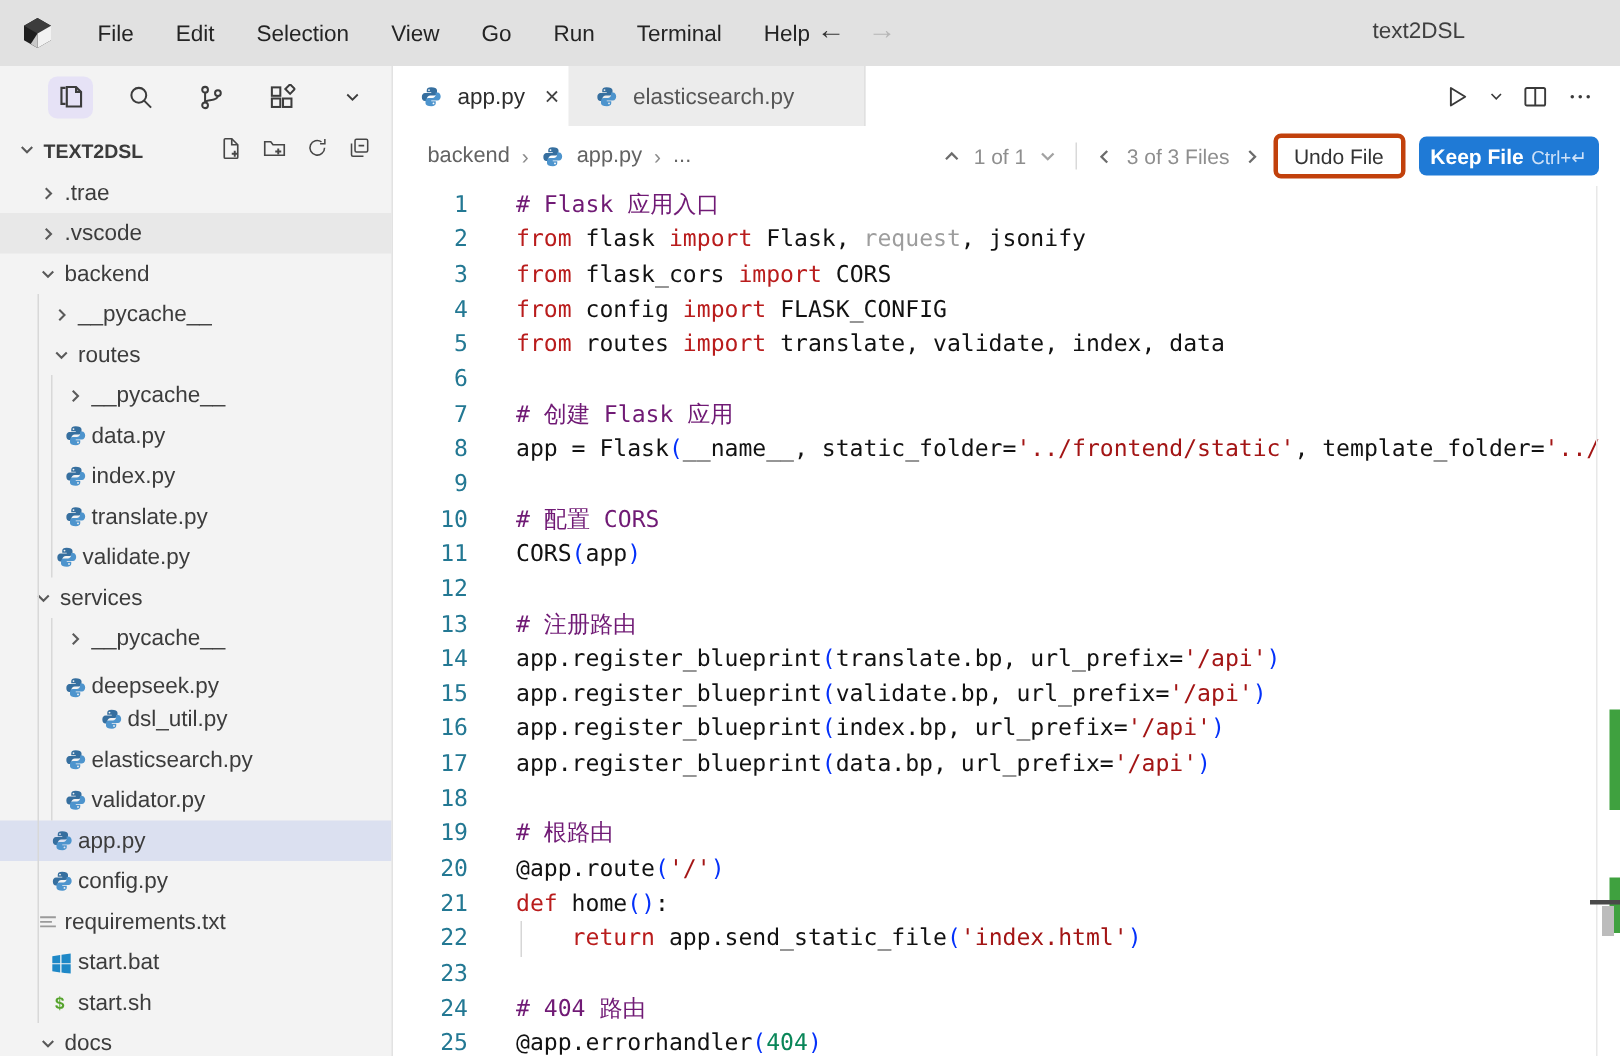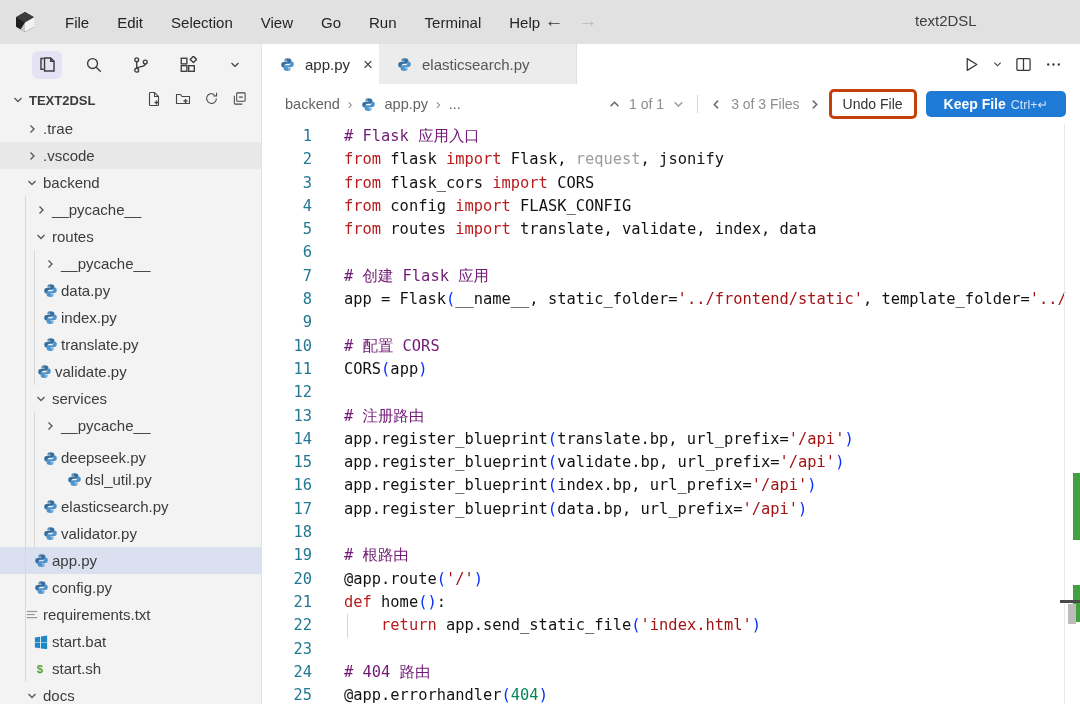--- a/index.html
+++ b/index.html
@@ -69,21 +69,21 @@
   .crumb .ficon { margin-right:0; }
   .review { margin-left:auto; display:flex; align-items:center; gap:9px; font-size:14px;
     color:#8e8e8e; }
   .rchev { display:flex; align-items:center; }
   .rchev svg { stroke:#6c6c6c; fill:none; stroke-width:1.4; }
   .rchev.dim svg { stroke:#a2a2a2; }
   .vsep { width:1px; height:18px; background:#d9d9d9; margin:0 4px; }
   .btn-undo { border:3px solid #c2410c; background:#fff; border-radius:5px; color:#333;
     font-size:14px; padding:4px 11px; cursor:pointer; font-family:inherit; }
   .btn-keep { border:none; background:#1f7ad6; border-radius:5px; color:#fff; font-size:14px;
-    font-weight:bold; padding:5px 18px; cursor:pointer; display:flex; align-items:center;
+    font-weight:bold; padding:5px 8px; cursor:pointer; display:flex; align-items:center;
     gap:5px; font-family:inherit; }
   .btn-keep .kbd { font-weight:normal; font-size:12.5px; color:#cfe2f8; }
 
   
   .code { position:relative; flex:1; overflow:hidden; background:#fff; padding-top:1px;
     font-family:"DejaVu Sans Mono", monospace; font-size:15.4px; line-height:23.3px; }
   .codeline { display:flex; height:23.3px; white-space:pre; }
   .ln { width:50px; text-align:right; color:#237893; flex:none; user-select:none; }
   .lt { margin-left:32px; position:relative; color:#121212; }
   .lt .iguide { position:absolute; left:3px; top:0; bottom:0; width:1px; background:#d6d6d6; }
@@ -283,21 +283,21 @@
         </div>
         <div class="trow" style="padding-left: 36px;">
           <span class="ficon">
             <svg width="15" height="15" viewBox="0 0 16 16">
               <path fill="#366f9f" d="M7.9 1.2c-2.1 0-3.1.9-3.1 2.1v1.5h3.2v.6H3.6C2.2 5.4 1.3 6.6 1.3 8.2c0 1.7.9 2.9 2.2 2.9h1.4V9.4c0-1.3 1.1-2.3 2.4-2.3h2.8c1.1 0 2-.9 2-2V3.3c0-1.3-1.7-2.1-4.2-2.1zM6.4 2.6a.66.66 0 1 1 0 1.32.66.66 0 0 1 0-1.32z"></path>
               <path fill="#4d94cd" d="M8.1 14.8c2.1 0 3.1-.9 3.1-2.1v-1.5H8v-.6h4.4c1.4 0 2.3-1.2 2.3-2.8 0-1.7-.9-2.9-2.2-2.9h-1.4v1.7c0 1.3-1.1 2.3-2.4 2.3H5.9c-1.1 0-2 .9-2 2v1.8c0 1.3 1.7 2.1 4.2 2.1zm1.5-1.4a.66.66 0 1 1 0-1.32.66.66 0 0 1 0 1.32z"></path>
             </svg>
           </span>
           <span>validate.py</span>
         </div>
-        <div class="trow" style="padding-left: 33px;">
+        <div class="trow" style="padding-left: 21px;">
           <span class="tgl">
             <svg width="10" height="10" viewBox="0 0 10 10">
               <polyline points="1.5,3 5,6.5 8.5,3"></polyline>
             </svg>
           </span>
           <span>services</span>
         </div>
         <div class="trow" style="padding-left: 42px;">
           <span class="tgl">
             <svg width="10" height="10" viewBox="0 0 10 10">

